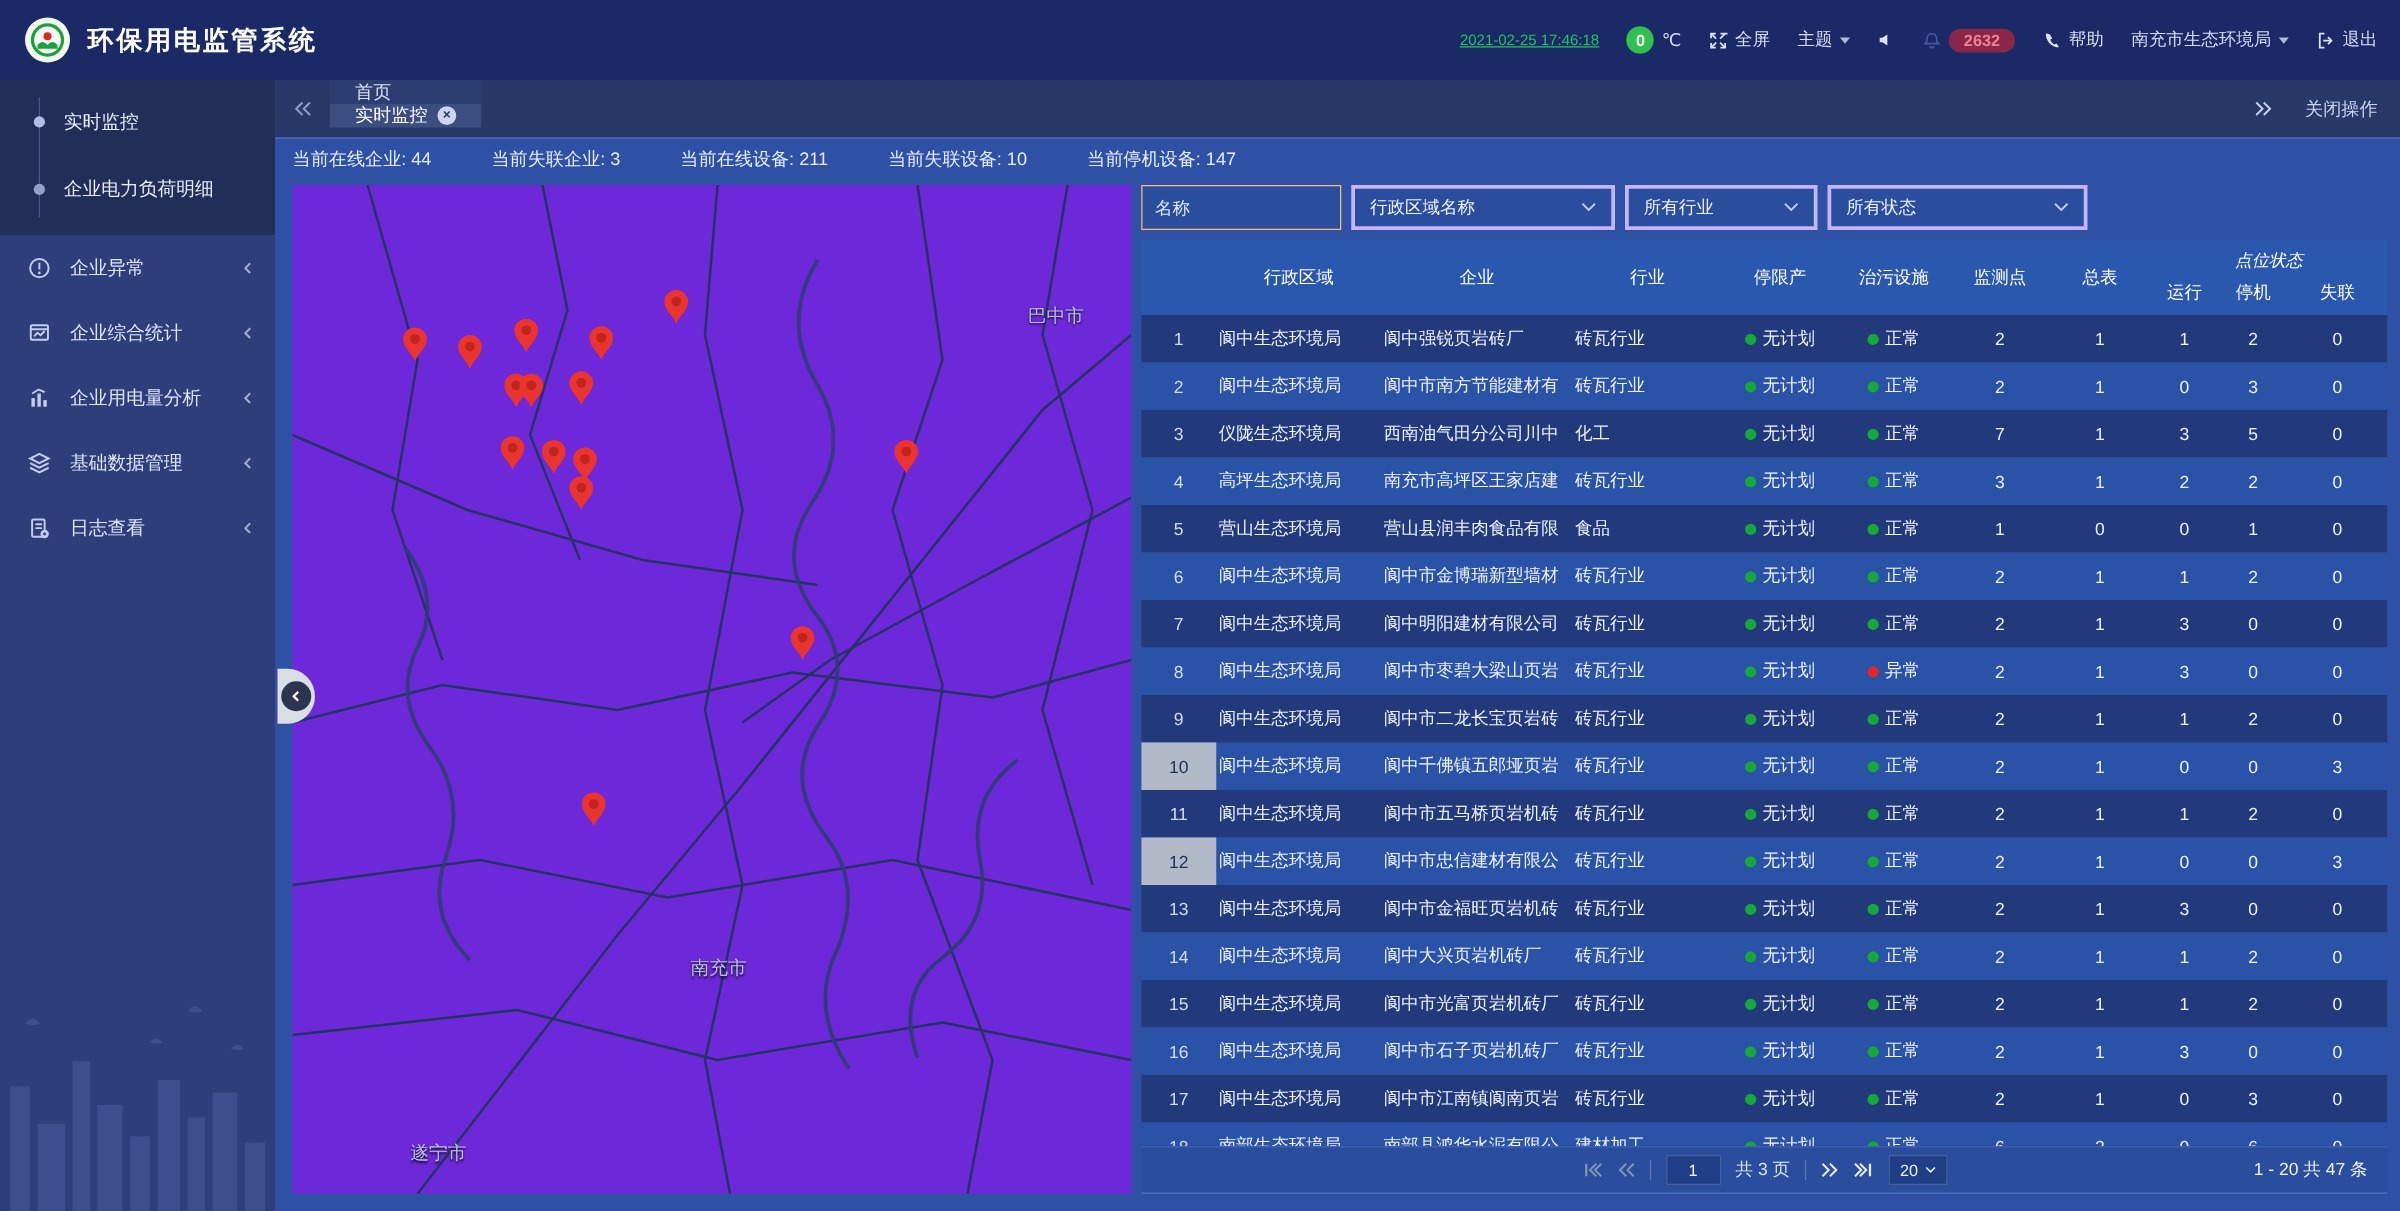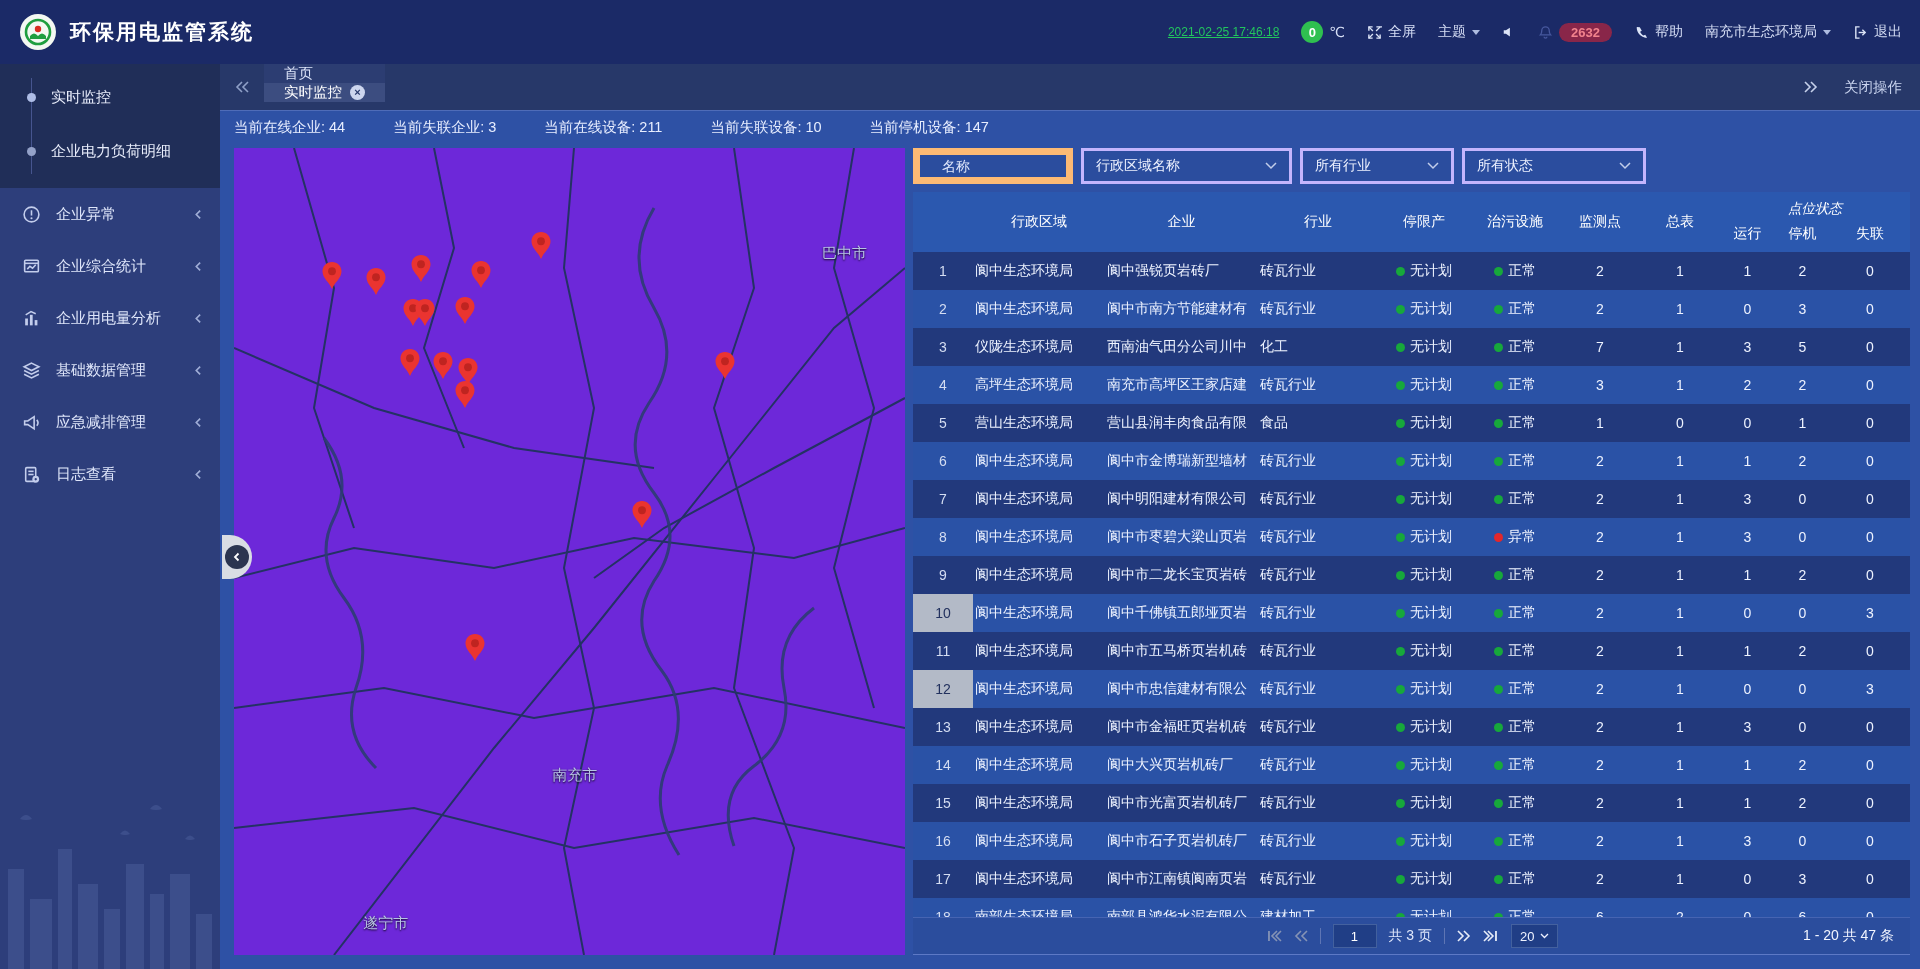--- a/index.html
+++ b/index.html
@@ -71,22 +71,22 @@
   .pin { position:absolute; width:22px; height:29px; transform:translate(-50%,-100%); cursor:pointer; }
   .collapse-tab { position:absolute; left:-12px; top:48%; width:30px; height:44px;
     background:#d9dde4; border-radius:0 22px 22px 0; display:flex; align-items:center;
     justify-content:center; cursor:pointer; z-index:5; }
   .collapse-circle { width:24px; height:24px; border-radius:50%; background:#2b3550;
     color:#fff; display:flex; align-items:center; justify-content:center; }
 
   
   .right-panel { flex:1; margin-left:8px; display:flex; flex-direction:column; min-width:0; }
   .filters { height:36px; display:flex; gap:8px; margin-bottom:8px; flex:none; }
-  .f-input { width:160px; background:#2b4d9e; border:7px solid #fdba74; color:#fff;
-    font-size:14px; padding:0 22px; outline:none; font-family:inherit; }
+  .f-input { width:160px; background:#2b4d9e; border:1px solid #fdba74; color:#fff;
+    font-size:14px; padding:0 10px; outline:none; font-family:inherit; }
   .f-input::placeholder { color:#dfe7fb; }
   .f-select { background:#2b4d9e; border:3px solid #c4b5fd; color:#eef2ff; font-size:14px;
     display:flex; align-items:center; justify-content:space-between; padding:0 12px; cursor:pointer; }
   .f-select .chev { color:#c2cdea; }
 
   .table-wrap { flex:1; overflow:hidden; min-height:0; }
   .tgrid { display:grid; grid-template-columns:60px 132px 153px 120px 92px 90px 80px 80px 55px 55px 1fr; }
   .thead { background:#2b58af; height:60px; position:relative; color:#fff; font-size:14px; }
   .thead .th { display:flex; align-items:center; justify-content:center; }
   .thead .th.sub { align-items:flex-end; padding-bottom:9px; }
@@ -254,34 +254,20 @@
           <span class="side-label">基础数据管理</span>
           <span class="side-chev">
             <svg width="11" height="11" viewBox="0 0 10 10" style="transform:rotate(180deg)">
               <polyline points="3.5,1.5 7,5 3.5,8.5" fill="none" stroke="currentColor" stroke-width="1.5"></polyline>
             </svg>
           </span>
         </div>
         <div class="side-item">
           <span class="side-ico">
             <svg width="19" height="19" viewBox="0 0 18 18" fill="none" stroke="currentColor" stroke-width="1.5">
-              <path d="M2.5 7.5v3.5h3l6 4V3.5l-6 4h-3z"></path>
-              <path d="M14 6.5a4.2 4.2 0 0 1 0 5.5"></path>
-            </svg>
-          </span>
-          <span class="side-label">应急减排管理</span>
-          <span class="side-chev">
-            <svg width="11" height="11" viewBox="0 0 10 10" style="transform:rotate(180deg)">
-              <polyline points="3.5,1.5 7,5 3.5,8.5" fill="none" stroke="currentColor" stroke-width="1.5"></polyline>
-            </svg>
-          </span>
-        </div>
-        <div class="side-item">
-          <span class="side-ico">
-            <svg width="19" height="19" viewBox="0 0 18 18" fill="none" stroke="currentColor" stroke-width="1.5">
               <rect x="3.5" y="2.5" width="9.5" height="13" rx="1"></rect>
               <line x1="6" y1="6" x2="11" y2="6"></line>
               <line x1="6" y1="9" x2="11" y2="9"></line>
               <circle cx="13" cy="13.5" r="3.2" fill="currentColor" stroke="none"></circle>
               <circle cx="13" cy="13.5" r="1.1" fill="#2d3e7b" stroke="none"></circle>
             </svg>
           </span>
           <span class="side-label">日志查看</span>
           <span class="side-chev">
             <svg width="11" height="11" viewBox="0 0 10 10" style="transform:rotate(180deg)">
@@ -422,21 +408,21 @@
               <div class="pin" style="left: 60.8%; top: 47.2%;"><svg width="22" height="29" viewBox="0 0 24 32">
                   <path d="M12 1C6 1 1.5 5.6 1.5 11.3c0 7.8 8.1 12.9 9.9 18.6.3.9.9.9 1.2 0 1.8-5.7 9.9-10.8 9.9-18.6C22.5 5.6 18 1 12 1z" fill="#ea3430"></path>
                   <circle cx="12" cy="11.3" r="4.3" fill="#bf2420"></circle>
                 </svg></div>
               <div class="pin" style="left: 35.9%; top: 63.7%;"><svg width="22" height="29" viewBox="0 0 24 32">
                   <path d="M12 1C6 1 1.5 5.6 1.5 11.3c0 7.8 8.1 12.9 9.9 18.6.3.9.9.9 1.2 0 1.8-5.7 9.9-10.8 9.9-18.6C22.5 5.6 18 1 12 1z" fill="#ea3430"></path>
                   <circle cx="12" cy="11.3" r="4.3" fill="#bf2420"></circle>
                 </svg></div>
               <span class="map-city" style="left: 91%; top: 13%;">巴中市</span>
               <span class="map-city" style="left: 50.8%; top: 77.7%;">南充市</span>
-              <span class="map-city" style="left: 17.4%; top: 96%; margin-left: 35px;">遂宁市</span>
+              <span class="map-city" style="left: 17.4%; top: 96%;">遂宁市</span>
             </div>
           <div class="collapse-tab">
             <span class="collapse-circle">
               <svg width="10" height="10" viewBox="0 0 10 10">
                   <polyline points="6.5,1.5 3,5 6.5,8.5" fill="none" stroke="#fff" stroke-width="1.8"></polyline>
                 </svg>
             </span>
           </div>
         </div>
 
@@ -448,21 +434,21 @@
               <svg class="chev" width="12" height="8" viewBox="0 0 12 8">
                   <polyline points="1,1 6,6 11,1" fill="none" stroke="currentColor" stroke-width="1.5"></polyline>
                 </svg>
             </div>
             <div class="f-select" style="width:154px">
               <span>所有行业</span>
               <svg class="chev" width="12" height="8" viewBox="0 0 12 8">
                   <polyline points="1,1 6,6 11,1" fill="none" stroke="currentColor" stroke-width="1.5"></polyline>
                 </svg>
             </div>
-            <div class="f-select" style="width:184px">
+            <div class="f-select" style="width:208px">
               <span>所有状态</span>
               <svg class="chev" width="12" height="8" viewBox="0 0 12 8">
                   <polyline points="1,1 6,6 11,1" fill="none" stroke="currentColor" stroke-width="1.5"></polyline>
                 </svg>
             </div>
           </div>
 
           <div class="table-wrap">
             <div class="tgrid thead">
               <div class="th"></div>

